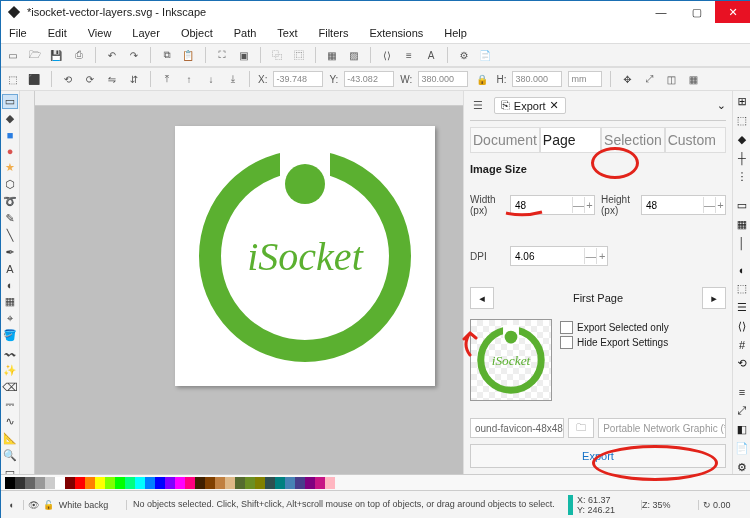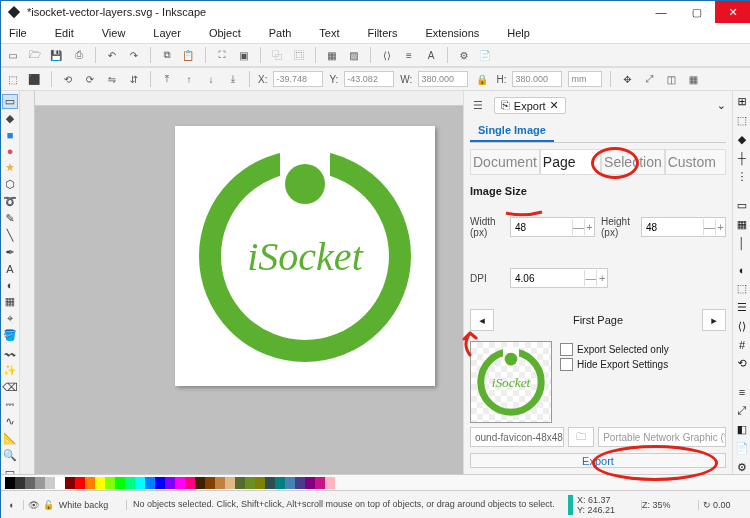--- a/index.html
+++ b/index.html
@@ -2,21 +2,21 @@
 <html><head>
 <meta charset="utf-8">
 <style>
 html,body{margin:0;padding:0;font-family:"Segoe UI",sans-serif;font-size:11px;color:#202020;background:#fff;overflow:hidden}
 .window{width:750px;height:518px;display:flex;flex-direction:column;border:1px solid #1a6fb3}
 .titlebar{height:22px;background:#fff;display:flex;align-items:center;padding-left:6px}
 .titlebar .icon{width:14px;height:14px;margin-right:6px}
 .titlebar .txt{flex:1;font-size:11px}
 .titlebar .btn{width:36px;height:22px;display:flex;align-items:center;justify-content:center}
 .titlebar .close{background:#e81123;color:#fff}
-.menubar{height:20px;display:flex;align-items:center;padding:0 2px;gap:16px}
+.menubar{height:20px;display:flex;align-items:center;padding:0 2px;gap:9px}
 .menubar span{padding:2px 6px}
 .toolbar1,.toolbar2{height:22px;background:#f4f4f4;border-top:1px solid #ddd;border-bottom:1px solid #ddd;display:flex;align-items:center;padding:0 4px;gap:6px;font-size:10px;color:#555}
 .toolbar1 .sep,.toolbar2 .sep{width:1px;height:16px;background:#ccc;margin:0 2px}
 .tbicon{width:16px;height:16px;display:flex;align-items:center;justify-content:center;color:#555}
 .numfield{width:44px;height:14px;border:1px solid #ccc;background:#fff;font-size:9px;padding:0 2px;display:flex;align-items:center;color:#888}
 .body{flex:1;display:flex;min-height:0}
 .ltools{width:18px;background:#f4f4f4;border-right:1px solid #ddd;display:flex;flex-direction:column;align-items:center;padding-top:4px;gap:4px}
 .ltools .tool{width:14px;height:14px;display:flex;align-items:center;justify-content:center;font-size:11px;color:#444}
 .ltools .tool.sel{background:#cfe4f7;outline:1px solid #6fa8d8}
 .canvaswrap{flex:1;display:flex;min-width:0}
@@ -205,21 +205,20 @@
         <div class="dockhead">
           <div class="tbicon">☰</div>
           <div class="exp">
             <span>⎘</span>
             <span>Export</span>
             <span>✕</span>
           </div>
           <span style="margin-left:auto">⌄</span>
         </div>
         <div class="tabs">
-          <span class="active">Single Image</span>
         </div>
         <div class="subtabs">
           <span>Document</span>
           <span class="on">Page</span>
           <span>Selection</span>
           <span>Custom</span>
         </div>
         <div class="redmark" style="left:127px;top:56px;width:42px;height:26px"></div>
 
         <div class="sect">Image Size</div>

